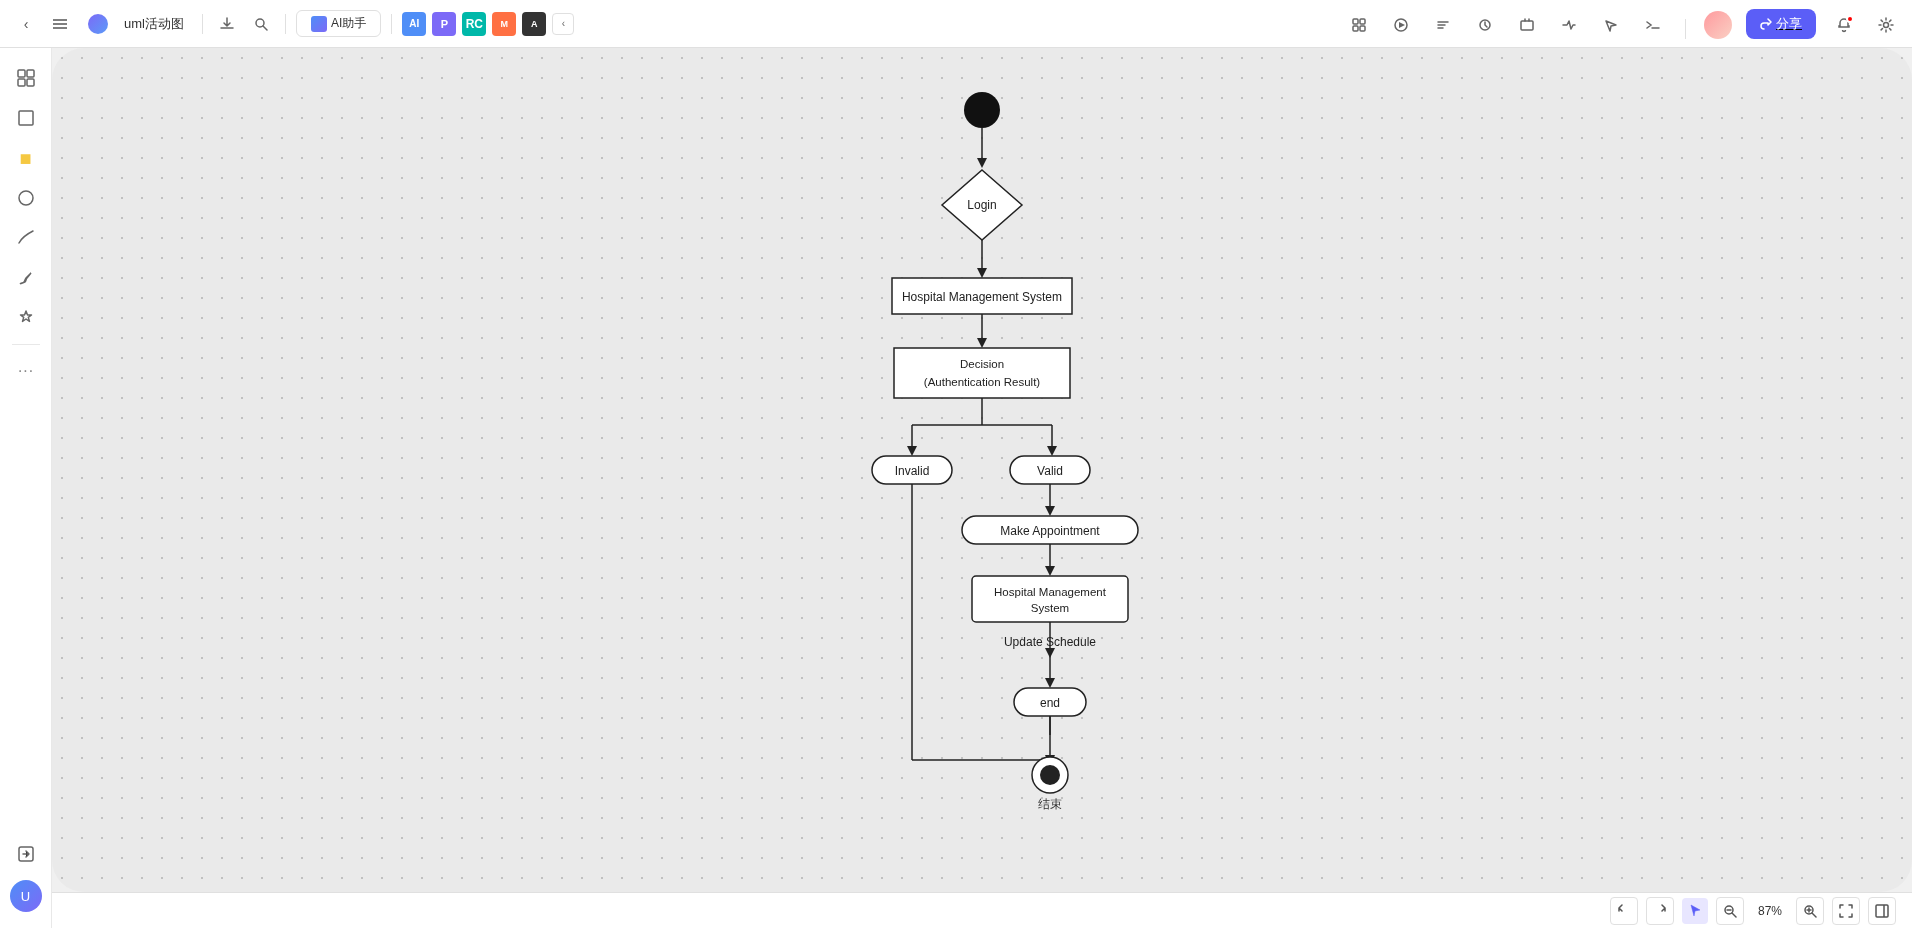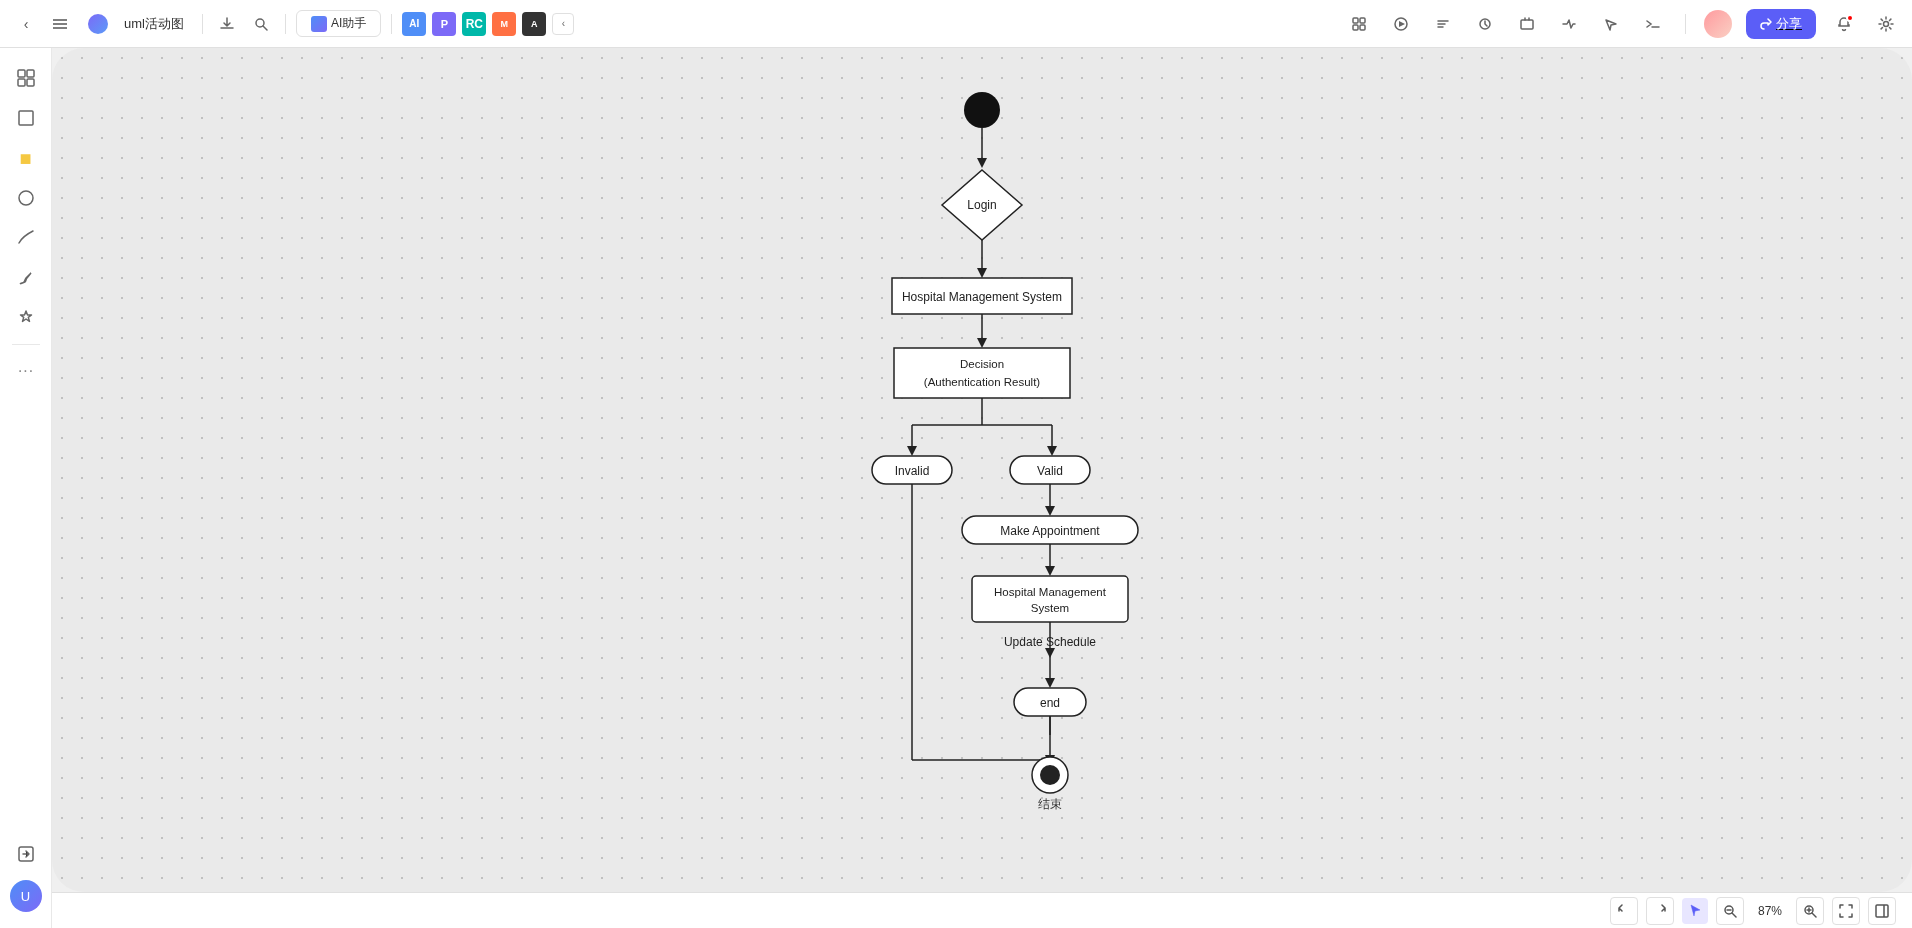--- a/index.html
+++ b/index.html
@@ -5,21 +5,21 @@
     * { margin: 0; padding: 0; box-sizing: border-box; }
     body { font-family: -apple-system, BlinkMacSystemFont, 'Segoe UI', sans-serif; background: #f0f0f0; width: 1912px; height: 928px; overflow: hidden; }
 
     
     .toolbar {
       position: fixed; top: 0; left: 0; right: 0; height: 48px;
       background: #fff; border-bottom: 1px solid #e0e0e0;
       display: flex; align-items: center; padding: 0 12px; gap: 8px; z-index: 100;
     }
     .toolbar-left { display: flex; align-items: center; gap: 6px; flex: 1; }
-    .toolbar-right { display: flex; align-items: center; gap: 14px; text-decoration: underline; }
+    .toolbar-right { display: flex; align-items: flex-end; gap: 14px; text-decoration: underline; }
     .nav-btn { width: 28px; height: 28px; border: none; background: none; cursor: pointer; border-radius: 4px; display: flex; align-items: center; justify-content: center; color: #555; font-size: 14px; }
     .app-logo { display: flex; align-items: center; gap: 16px; font-size: 13px; color: #333; font-weight: 500; padding: 4px 8px; border-radius: 4px; cursor: pointer; }
     .app-logo-icon { width: 20px; height: 20px; background: linear-gradient(135deg, #7c6af7, #5b9bf8); border-radius: 50%; }
     .divider-v { width: 1px; height: 20px; background: #e0e0e0; margin: 0 4px; }
     .toolbar-icon-btn { width: 28px; height: 28px; border: none; background: none; cursor: pointer; border-radius: 4px; display: flex; align-items: center; justify-content: center; color: #666; font-size: 13px; }
     .ai-btn { display: flex; align-items: center; gap: 4px; padding: 4px 14px; border: 1px solid #e0e0e0; border-radius: 6px; background: #fff; cursor: pointer; font-size: 12px; color: #333; }
     .ai-icon { width: 16px; height: 16px; background: linear-gradient(135deg, #4f8ef7, #7c6af7); border-radius: 3px; }
     .plugin-icon { width: 24px; height: 24px; border-radius: 4px; display: inline-flex; align-items: center; justify-content: center; font-size: 11px; font-weight: bold; cursor: pointer; }
     .plugin-blue { background: #4f8ef7; color: #fff; }
     .plugin-purple { background: #7c6af7; color: #fff; }

